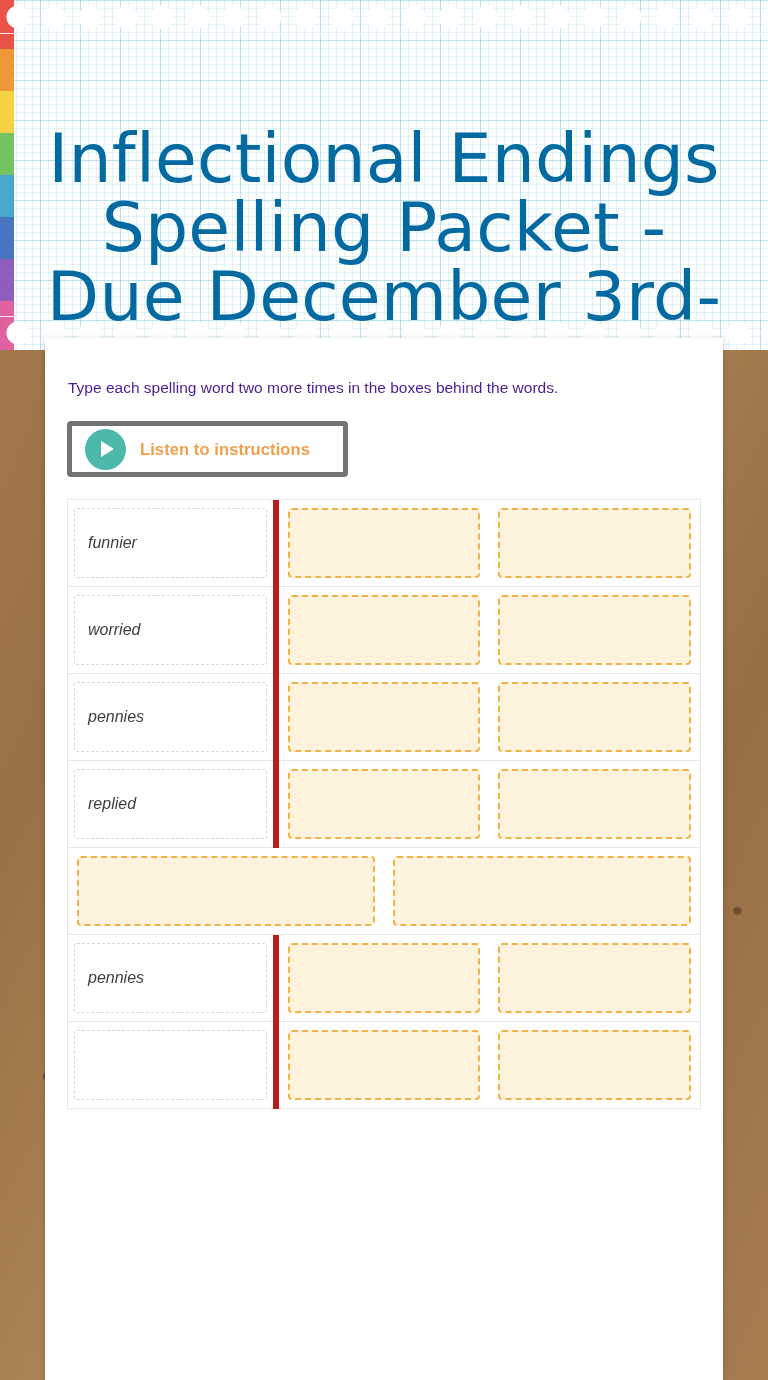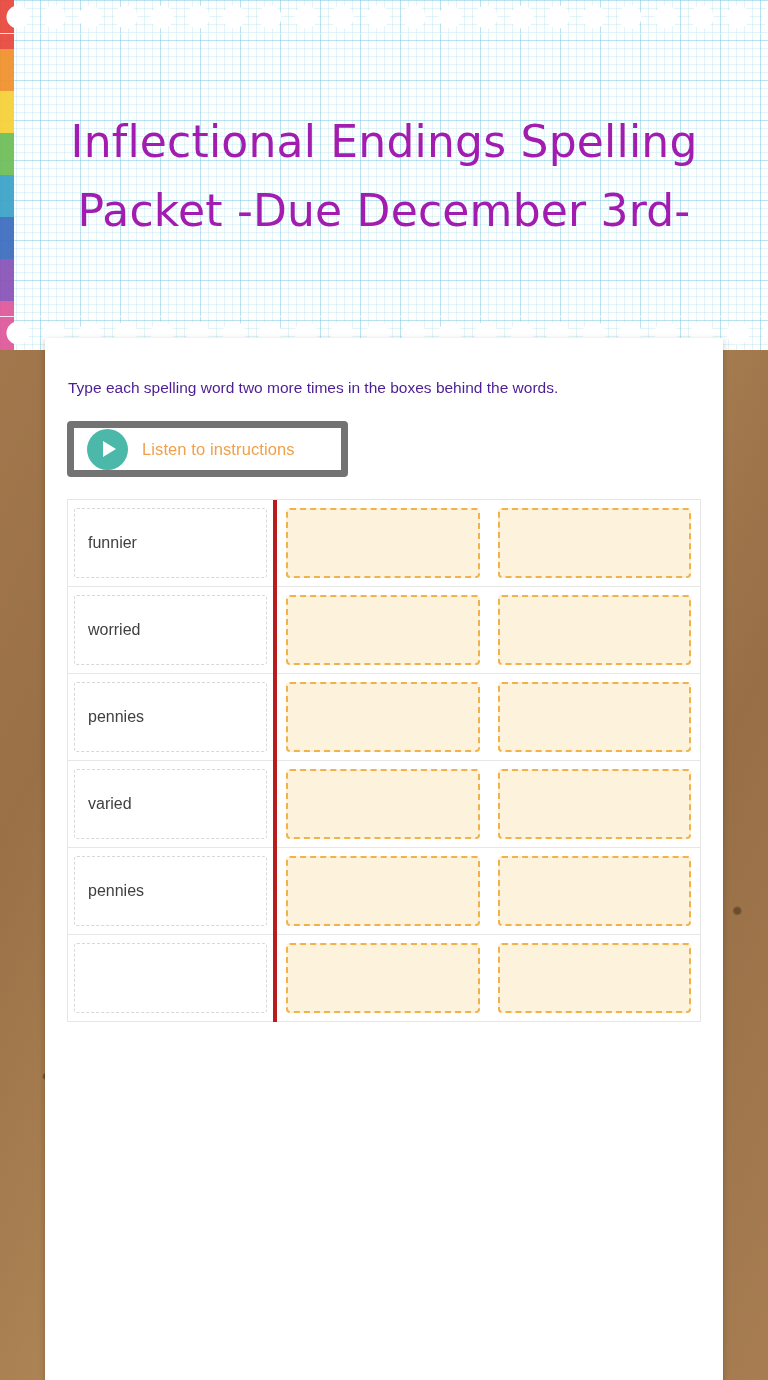--- a/index.html
+++ b/index.html
@@ -83,22 +83,22 @@
     background: rgba(255,255,255,0.85);
   }
 
   .banner-title {
     position: absolute;
     left: 50%;
     top: 78px;
     transform: translateX(-50%);
     width: 700px;
     text-align: center;
-    color: #a21caf;
-    font-size: 44px;
+    color: #0369a1;
+    font-size: 68px;
     line-height: 69px;
     font-weight: 400;
     letter-spacing: .2px;
     font-family: "DejaVu Sans", sans-serif;
   }
 
   
   .card {
     position: absolute;
     left: 45px;
@@ -115,28 +115,29 @@
     line-height: 1.45;
     margin: 13px 0 0 0;
     padding-left: 1px;
   }
 
   
   .listen {
     margin-top: 22px;
     width: 281px;
     height: 56px;
-    border: 7px solid #737373;
+    border: 5px solid #737373;
     border-radius: 4px;
     background: #fff;
     display: flex;
     align-items: center;
     gap: 14px;
     padding-left: 13px;
     cursor: pointer;
+    font-weight: bold;
   }
   .play-circle {
     width: 41px; height: 41px;
     border-radius: 50%;
     background: #4bb8a9;
     display: flex;
     align-items: center;
     justify-content: center;
     flex: 0 0 auto;
   }
@@ -166,21 +167,21 @@
     height: 87px;
     align-items: center;
   }
   .cell {
     flex: 1 1 0;
     height: 87px;
     display: flex;
     align-items: center;
     padding: 8px 6px;
   }
-  .cell.word-cell { border-right: 4px solid #b91c1c; }
+  .cell.word-cell { border-right: 6px solid #b91c1c; font-style: italic; }
   .word-box {
     width: 100%;
     height: 70px;
     border: 1px dashed #d8d8d8;
     border-radius: 3px;
     background: #ffffff;
     display: flex;
     align-items: center;
     padding-left: 13px;
     font-size: 16px;
@@ -258,25 +259,33 @@
           <div class="word-box">pennies</div>
         </div>
         <div class="cell answer-cell">
           <div class="answer-box"></div>
         </div>
         <div class="cell answer-cell">
           <div class="answer-box"></div>
         </div>
       </div>
 
-
-      <div class="word-row">
-        <div class="cell word-cell">
-          <div class="word-box">varied</div>
-        </div>
+      <div class="word-row">
+        <div class="cell word-cell">
+          <div class="word-box">replied</div>
+        </div>
+        <div class="cell answer-cell">
+          <div class="answer-box"></div>
+        </div>
+        <div class="cell answer-cell">
+          <div class="answer-box"></div>
+        </div>
+      </div>
+
+      <div class="word-row">
         <div class="cell answer-cell">
           <div class="answer-box"></div>
         </div>
         <div class="cell answer-cell">
           <div class="answer-box"></div>
         </div>
       </div>
 
       <div class="word-row">
         <div class="cell word-cell">

